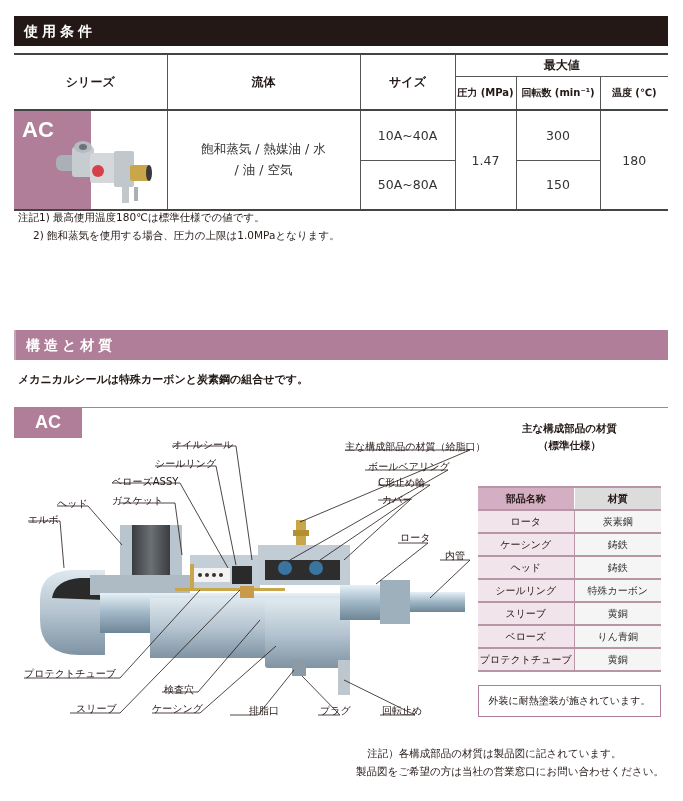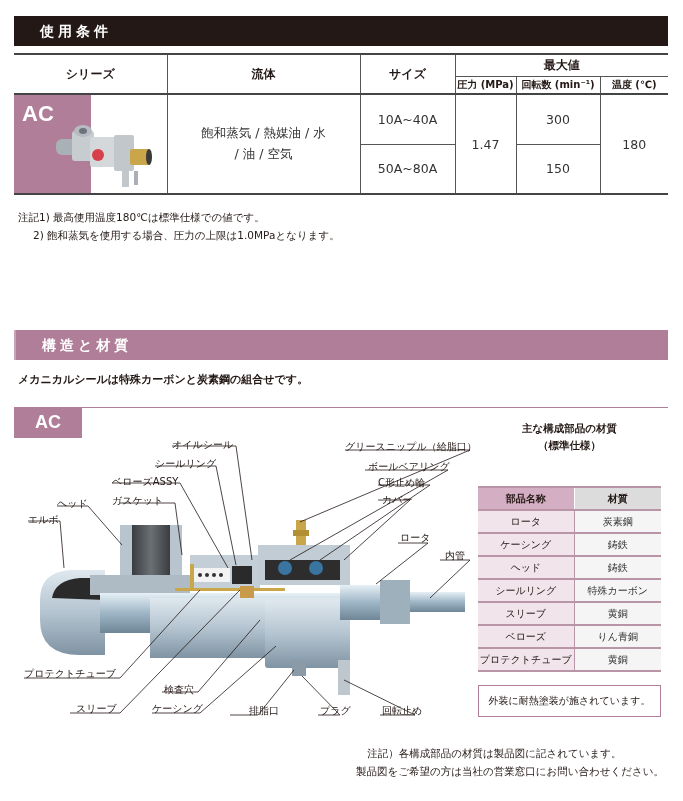--- a/index.html
+++ b/index.html
@@ -2,36 +2,36 @@
 <html><head>
 <meta charset="utf-8">
 <style>
   * { box-sizing: border-box; margin: 0; padding: 0; }
   html, body { width: 683px; height: 801px; background: #ffffff; overflow: hidden; }
   body { position: relative; font-family: "DejaVu Sans", "Liberation Sans", sans-serif; color: #231815; }
 
   .section-bar {
     position: absolute; left: 14px; width: 654px; height: 30px;
     color: #ffffff; font-weight: bold; font-size: 14px; letter-spacing: 4px;
-    padding-left: 26px; line-height: 30px;
+    padding-left: 10px; line-height: 30px;
   }
   .section-bar.dark { top: 16px; background: #231815; }
   .section-bar.mauve { top: 330px; background: #b07e98; border-left: 2px solid #c9a4b8; }
 
   
   .cond-table {
     position: absolute; left: 14px; top: 53px; width: 654px;
     border-collapse: collapse; font-size: 11px; text-align: center;
   }
   .cond-table th, .cond-table td { border-left: 1px solid #555; border-right: 1px solid #555; }
   .cond-table th:first-child, .cond-table td:first-child { border-left: none; }
   .cond-table th:last-child, .cond-table td:last-child { border-right: none; }
   .cond-table thead tr:first-child th { border-top: 2px solid #444; }
   .cond-table .hdr-main { font-size: 12px; font-weight: bold; height: 22px; }
-  .cond-table .hdr-sub { font-size: 10px; font-weight: bold; height: 18px; border-top: 1px solid #555; }
+  .cond-table .hdr-sub { font-size: 10px; font-weight: bold; height: 34px; border-top: 1px solid #555; }
   .cond-table .hdr-row2 th { border-bottom: 2px solid #444; }
   .cond-table tbody td { height: 50px; font-size: 12.5px; color: #333; }
   .cond-table tbody tr.r2 td { border-top: 1px solid #555; }
   .cond-table tbody tr:last-child td, .cond-table tbody td.span2 { border-bottom: 2px solid #444; }
 
   .series-cell { position: relative; width: 153px; padding: 0 !important; }
   .series-pink { position: absolute; left: 0; top: 0; width: 77px; height: 100%; background: #b07e98; }
   .series-label { position: absolute; left: 8px; top: 6px; color: #fff; font-weight: bold; font-size: 22px; font-family: "Liberation Sans", sans-serif; }
   .series-photo { position: absolute; left: 38px; top: 22px; }
 
@@ -217,21 +217,21 @@
       <polyline points="380,715 415,715 344,680"></polyline>
     </g>
   </svg>
 
   <div class="callout" style="left:172px;top:0px">オイルシール</div>
   <div class="callout" style="left:155px;top:19px">シールリング</div>
   <div class="callout" style="left:112px;top:37px">ベローズASSY</div>
   <div class="callout" style="left:112px;top:56px">ガスケット</div>
   <div class="callout" style="left:57px;top:59px">ヘッド</div>
   <div class="callout" style="left:28px;top:75px">エルボ</div>
-  <div class="callout" style="left:345px;top:2px">グリースニップル（給脂口）</div>
+  <div class="callout" style="left:345px;top:2px">主な構成部品の材質（給脂口）</div>
   <div class="callout" style="left:368px;top:22px">ボールベアリング</div>
   <div class="callout" style="left:378px;top:38px">C形止め輪</div>
   <div class="callout" style="left:382px;top:55px">カバー</div>
   <div class="callout" style="left:400px;top:93px">ロータ</div>
   <div class="callout" style="left:445px;top:111px">内管</div>
   <div class="callout" style="left:24px;top:229px">プロテクトチューブ</div>
   <div class="callout" style="left:76px;top:264px">スリーブ</div>
   <div class="callout" style="left:164px;top:245px">検査穴</div>
   <div class="callout" style="left:152px;top:264px">ケーシング</div>
   <div class="callout" style="left:249px;top:266px">排脂口</div>

